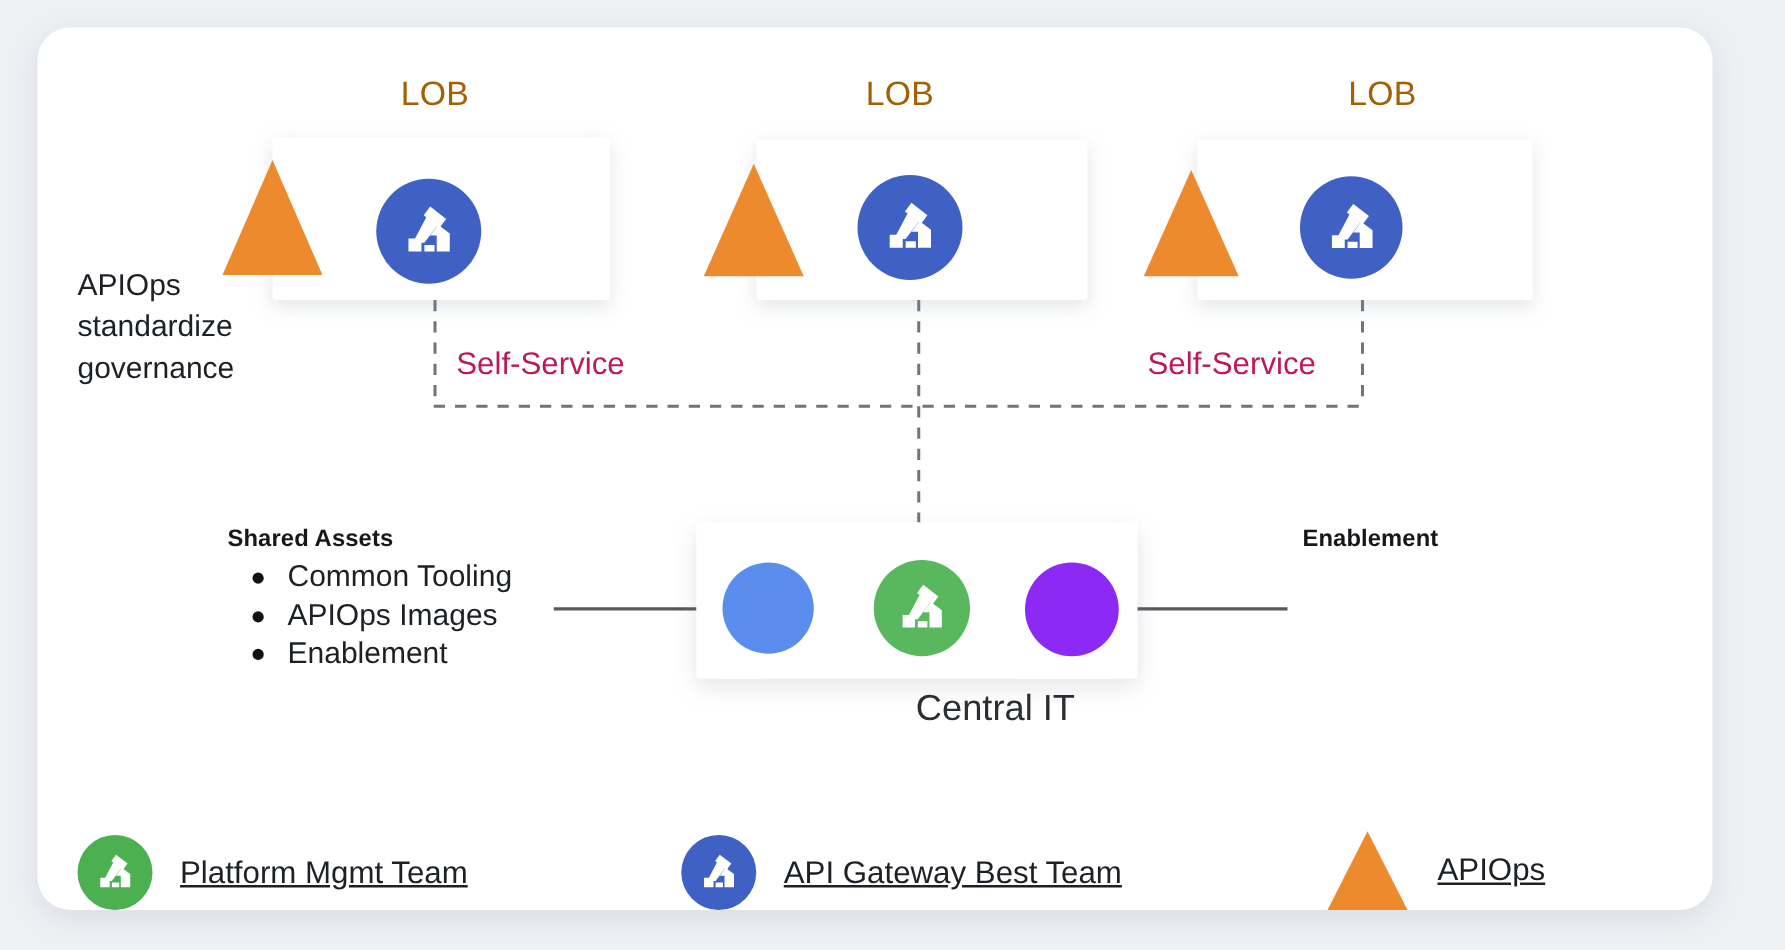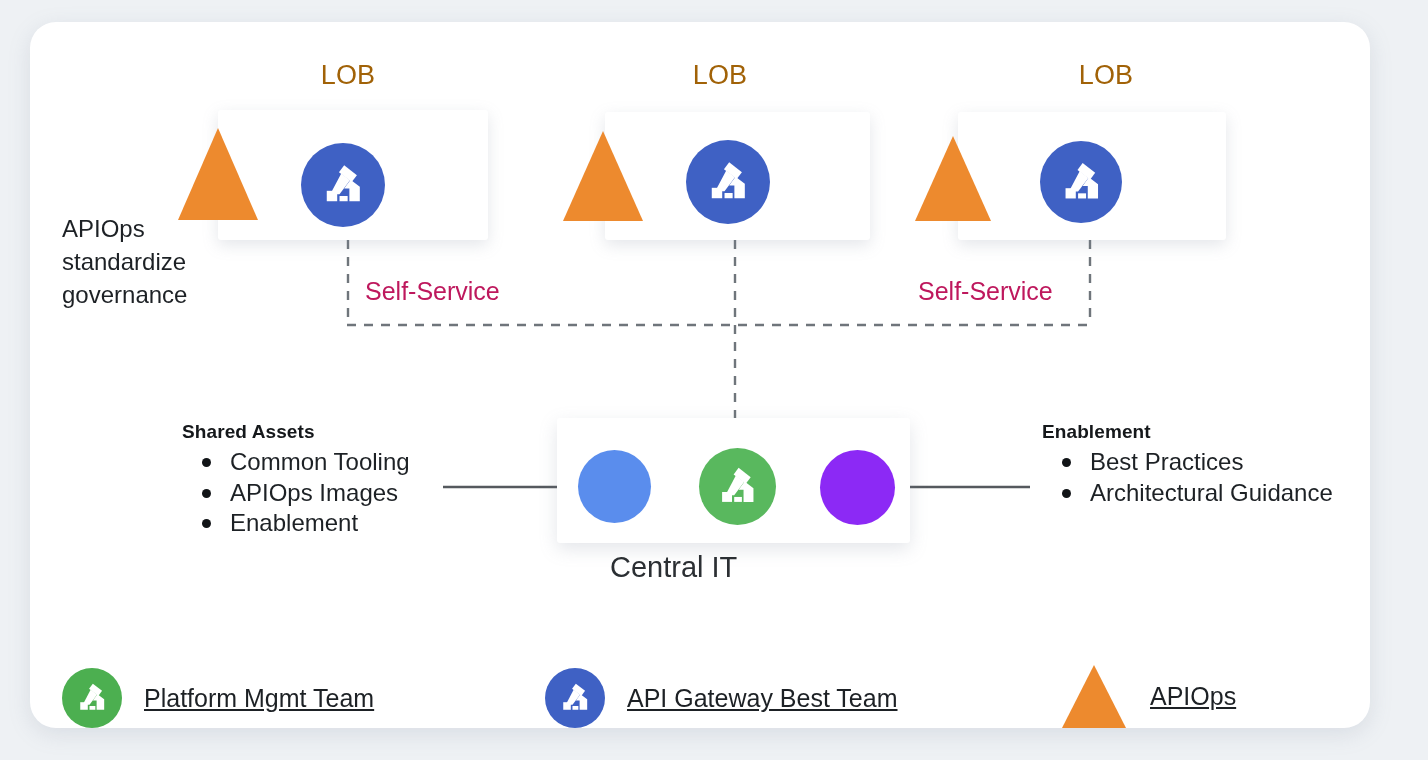--- a/index.html
+++ b/index.html
@@ -90,21 +90,21 @@
     position: absolute;
     background: #ffffff;
     border-radius: 3px;
     box-shadow: 0 6px 18px rgba(130,142,160,0.22);
   }
   .central-label {
     position: absolute;
     font-size: 29px;
     color: #2b2f33;
     white-space: nowrap;
-    text-align: left;
+    text-align: right;
   }
 
   
   .side-block {
     position: absolute;
   }
   .side-title {
     font-size: 19px;
     font-weight: bold;
     color: #15181b;
@@ -257,30 +257,20 @@
       </li>
       <li>
         <span class="dot"></span>
         <span>Enablement</span>
       </li>
     </ul>
   </div>
 
   <div class="side-block" style="left:1042px;top:421px;">
     <div class="side-title">Enablement</div>
-    <ul class="side-list">
-      <li>
-        <span class="dot"></span>
-        <span>Best Practices</span>
-      </li>
-      <li>
-        <span class="dot"></span>
-        <span>Architectural Guidance</span>
-      </li>
-    </ul>
   </div>
 
   <div class="central-card" style="left:557px;top:418px;width:353px;height:125px;"></div>
 
   <div class="plain-circle" style="left:578px;top:450px;width:73px;height:73px;background:#5a8ded;"></div>
 
   <div class="round-icon" style="left:699px;top:448px;width:77px;height:77px;background:#59b85e;">
     <svg viewBox="0 0 100 100" width="55" height="55" aria-hidden="true">
       <g fill="#ffffff">
         <path d="M52 16 L74 33 L65 45 L43 28 Z"></path>

